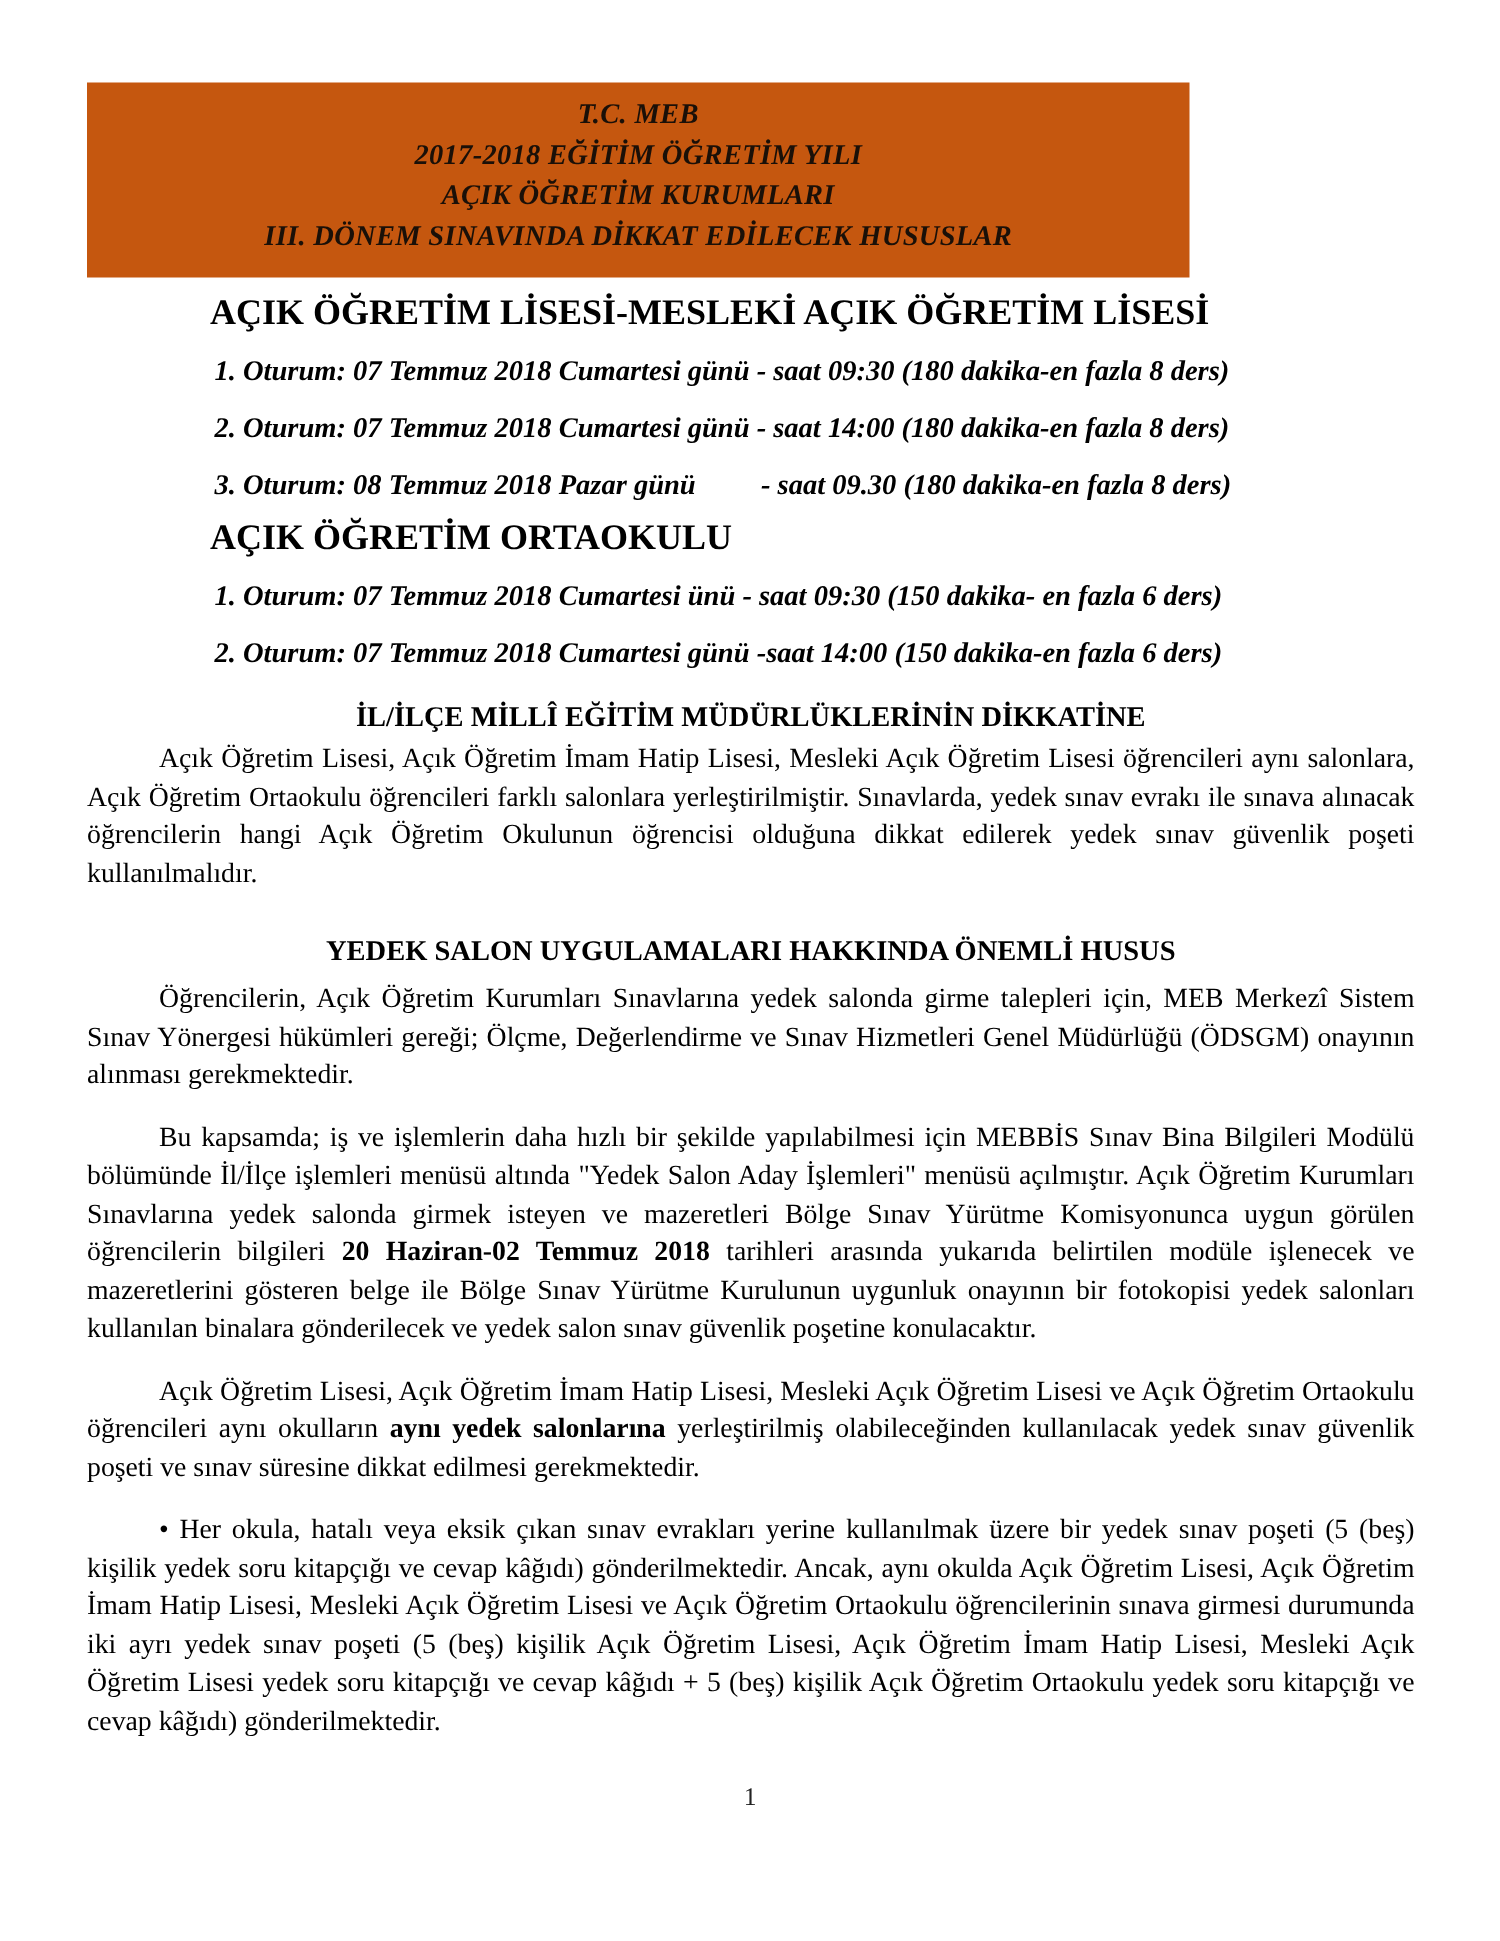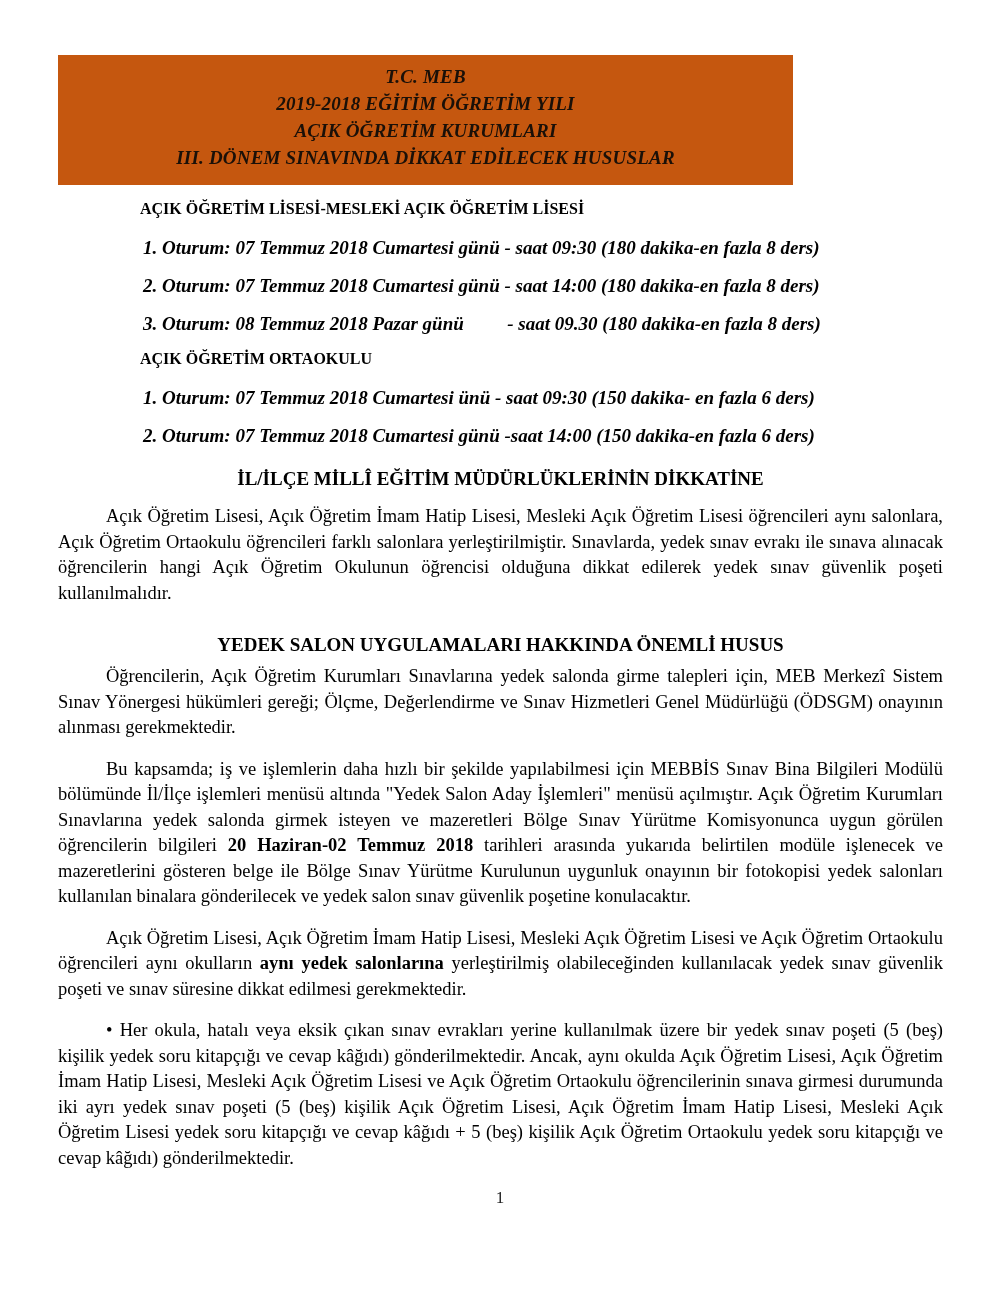--- a/index.html
+++ b/index.html
@@ -49,21 +49,21 @@
   
   .content {
     position: absolute;
     left: 58px;
     top: 190px;
     width: 885px;
   }
 
   .section-heading {
     font-weight: bold;
-    font-size: 16px;
+    font-size: 24px;
     line-height: 26px;
     margin-left: 82px;
     margin-top: 6px;
     margin-bottom: 8px;
     white-space: nowrap;
   }
   .section-heading.second {
     margin-top: 10px;
   }
 
@@ -80,21 +80,21 @@
     display: inline-block;
     width: 34px;
   }
 
   .center-heading {
     text-align: center;
     font-weight: bold;
     font-size: 19px;
     line-height: 26px;
     margin-top: 18px;
-    margin-bottom: 12px;
+    margin-bottom: 2px;
   }
   .center-heading.spaced {
     margin-top: 26px;
     margin-bottom: 6px;
   }
 
   p.body-par {
     font-size: 18.5px;
     line-height: 25.5px;
     text-align: justify;
@@ -121,21 +121,21 @@
     color: #222222;
   }
 </style>
 </head>
 <body>
 
 <div class="page">
 
   <div class="header-banner" style="background: rgb(197, 87, 15); color: rgb(26, 16, 8);">
     <div class="header-line">T.C. MEB</div>
-    <div class="header-line">2019-2018 EĞİTİM ÖĞRETİM YILI</div>
+    <div class="header-line">2017-2018 EĞİTİM ÖĞRETİM YILI</div>
     <div class="header-line">AÇIK ÖĞRETİM KURUMLARI</div>
     <div class="header-line">III. DÖNEM SINAVINDA DİKKAT EDİLECEK HUSUSLAR</div>
   </div>
 
   <div class="content">
 
     <div class="section-heading">AÇIK ÖĞRETİM LİSESİ-MESLEKİ AÇIK ÖĞRETİM LİSESİ</div>
 
     <div class="session-line">1. Oturum: 07 Temmuz 2018 Cumartesi günü - saat 09:30 (180 dakika-en fazla 8 ders)</div>
 

